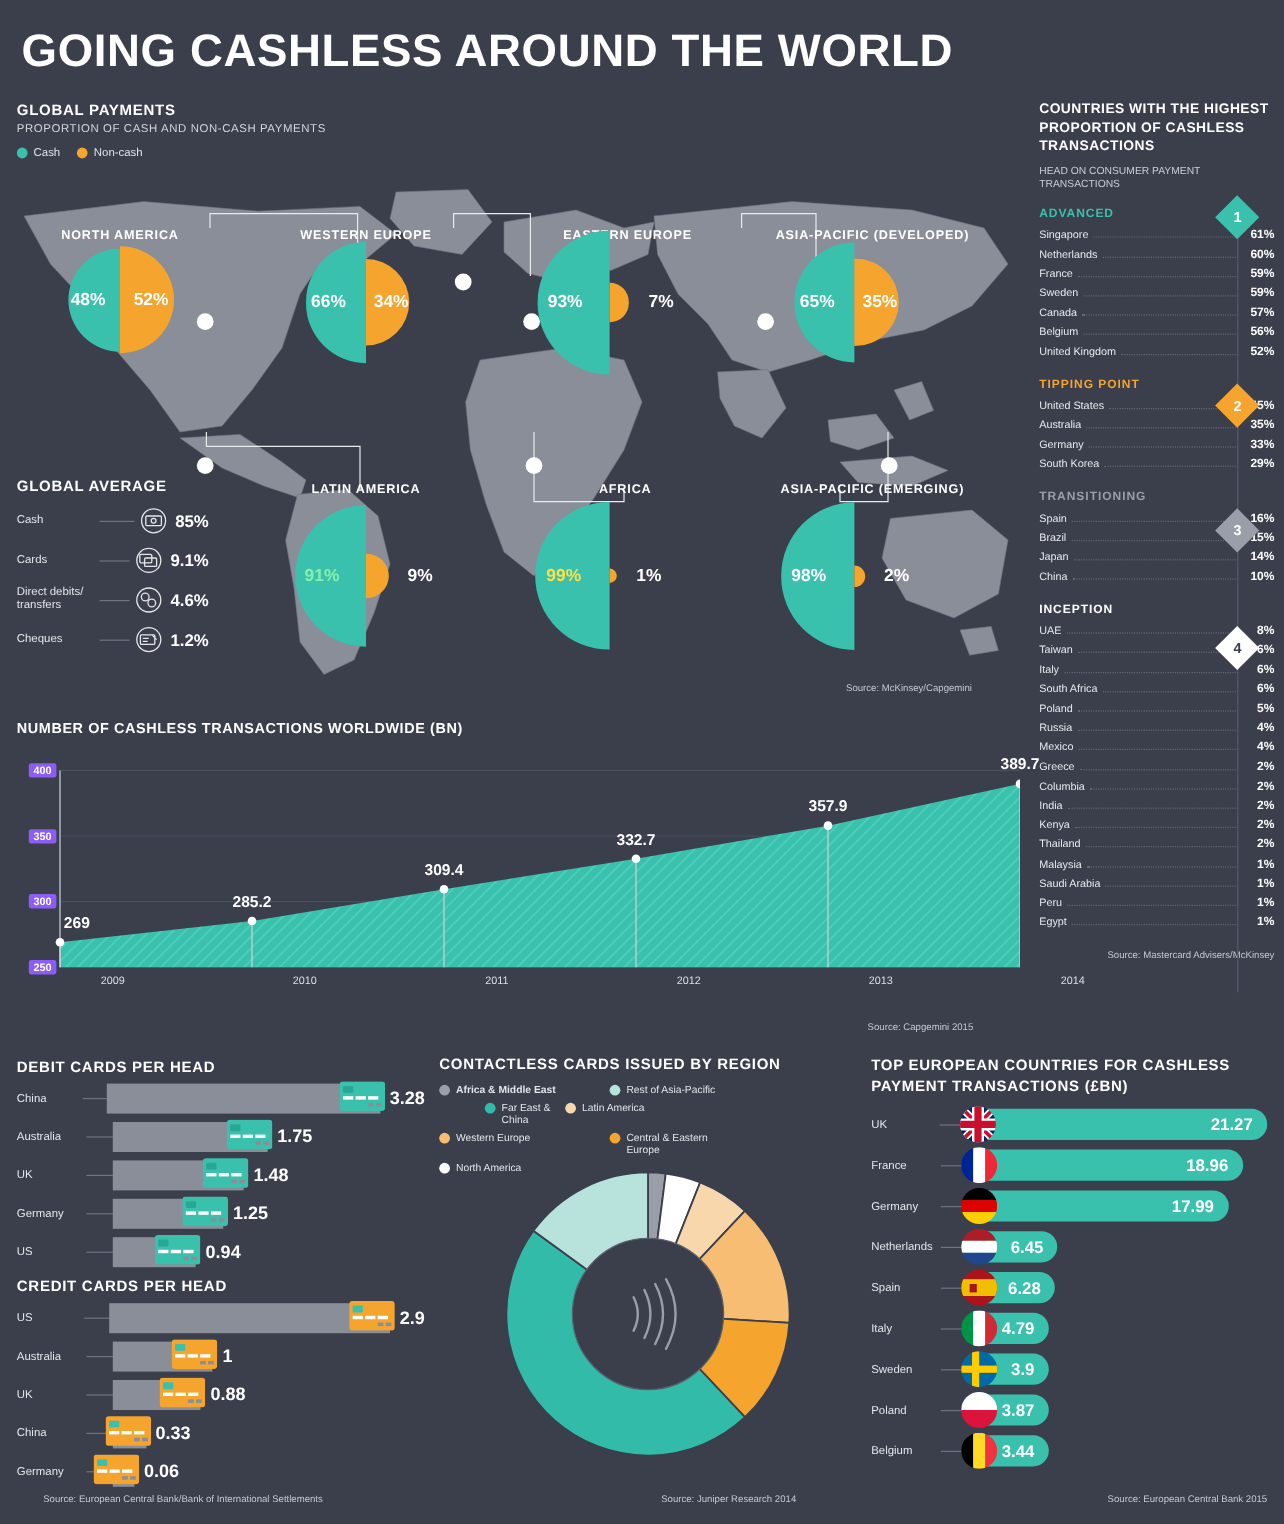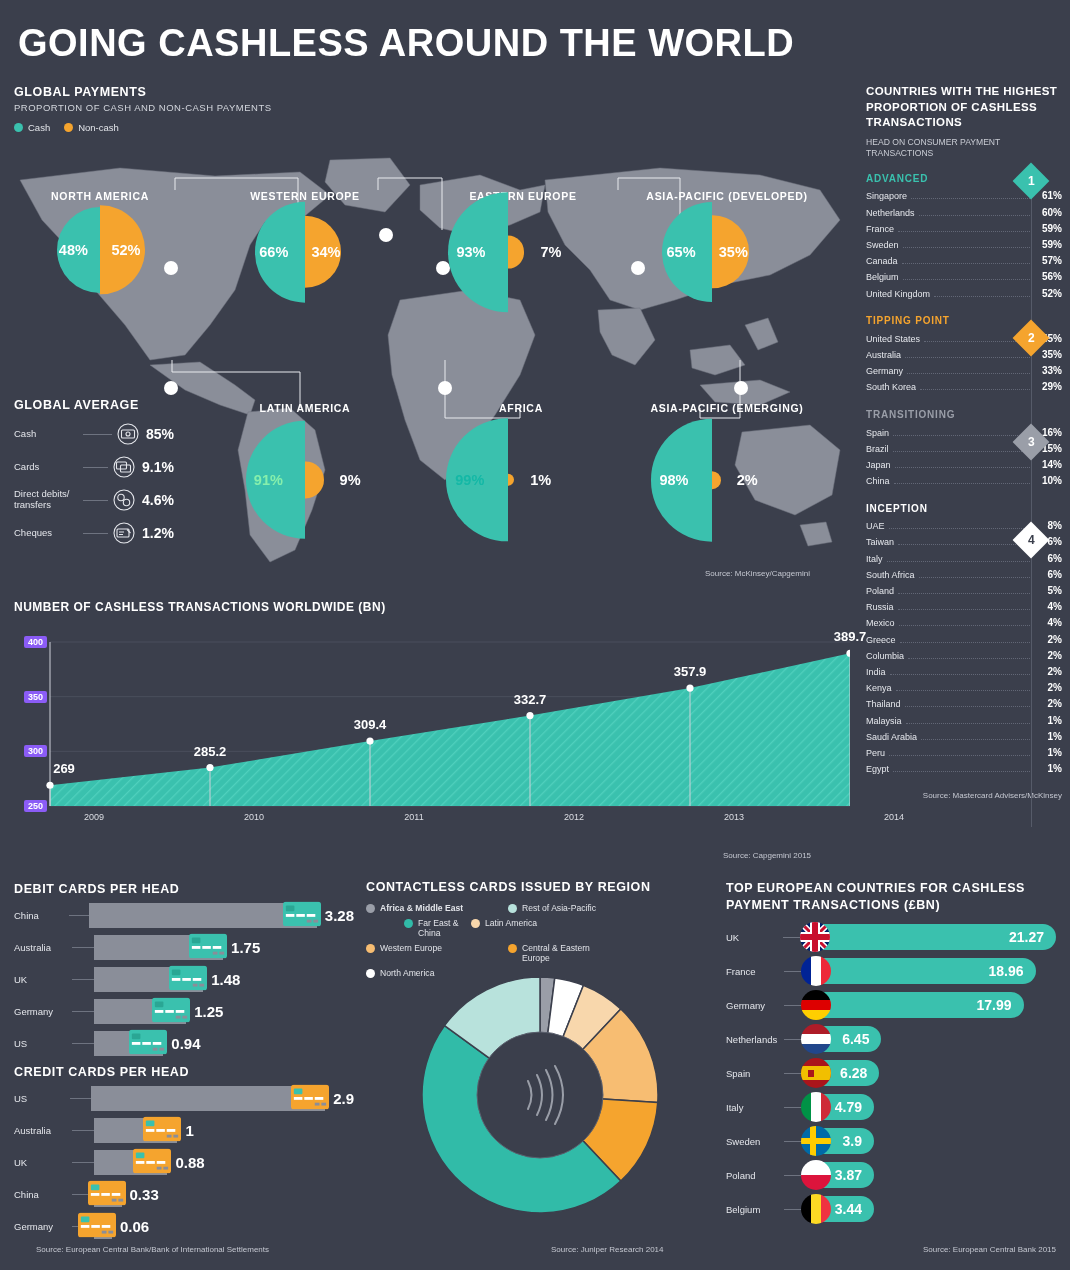--- a/index.html
+++ b/index.html
@@ -233,21 +233,21 @@
           <div class="region-label" style="left: 0px; top: -78px;">LATIN AMERICA</div>
           <div class="half half-l" style="width: 59.1442px; height: 118.288px;"></div>
           <div class="half half-r" style="width: 18.6px; height: 37.2px;"></div>
           <div class="pval" style="left: -36.6694px; color: #86efac; transform: translate(-50%, -50%);">91%</div>
           <div class="pval" style="left: 34.6px; color: rgb(255, 255, 255); transform: translateY(-50%);">9%</div>
         </div>
         <div class="region" style="left: 508px; top: 330px;">
           <div class="region-label" style="left: 13px; top: -78px;">AFRICA</div>
           <div class="half half-l" style="width: 61.6892px; height: 123.378px;"></div>
           <div class="half half-r" style="width: 6.2px; height: 12.4px;"></div>
-          <div class="pval" style="left: -38.2473px; color: #14b8a6; transform: translate(-50%, -50%);">99%</div>
+          <div class="pval" style="left: -38.2473px; color: #fde047; transform: translate(-50%, -50%);">99%</div>
           <div class="pval" style="left: 22.2px; color: rgb(255, 255, 255); transform: translateY(-50%);">1%</div>
         </div>
         <div class="region" style="left: 712px; top: 330px;">
           <div class="region-label" style="left: 15px; top: -78px;">ASIA-PACIFIC (EMERGING)</div>
           <div class="half half-l" style="width: 61.3769px; height: 122.754px;"></div>
           <div class="half half-r" style="width: 8.76812px; height: 17.5362px;"></div>
           <div class="pval" style="left: -38.0537px; color: rgb(255, 255, 255); transform: translate(-50%, -50%);">98%</div>
           <div class="pval" style="left: 24.7681px; color: rgb(255, 255, 255); transform: translateY(-50%);">2%</div>
         </div>
       </div>

